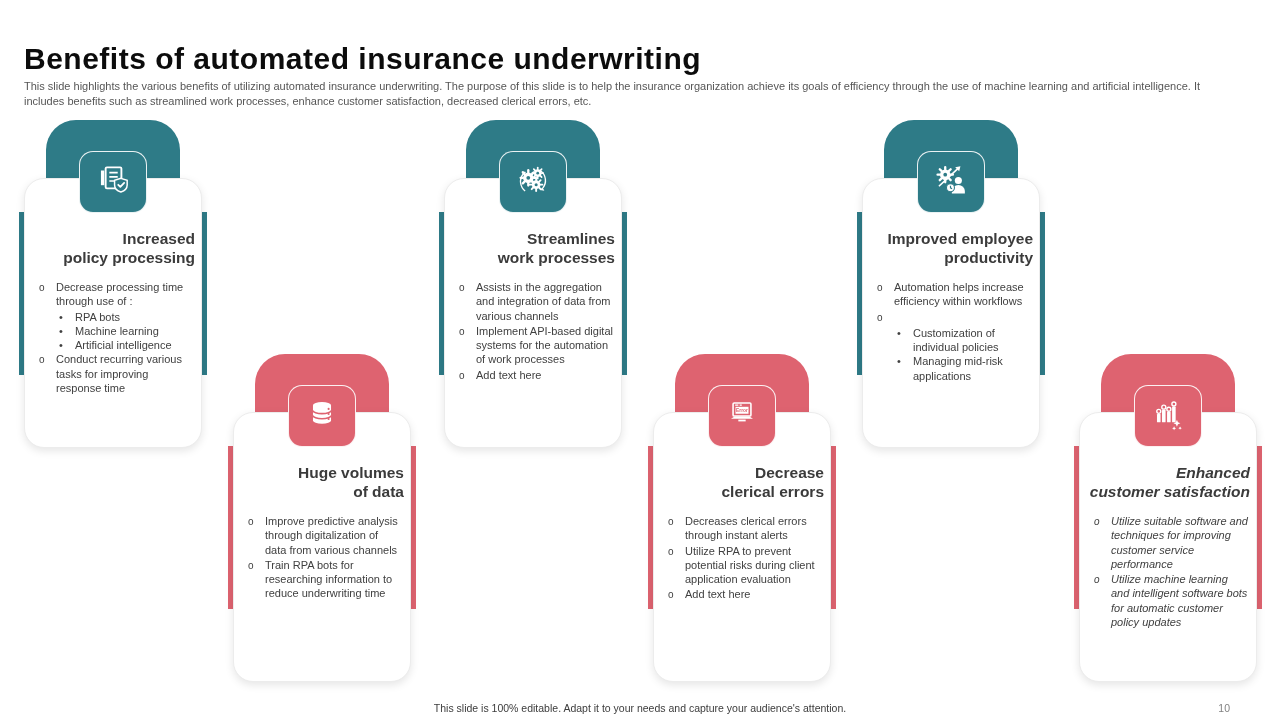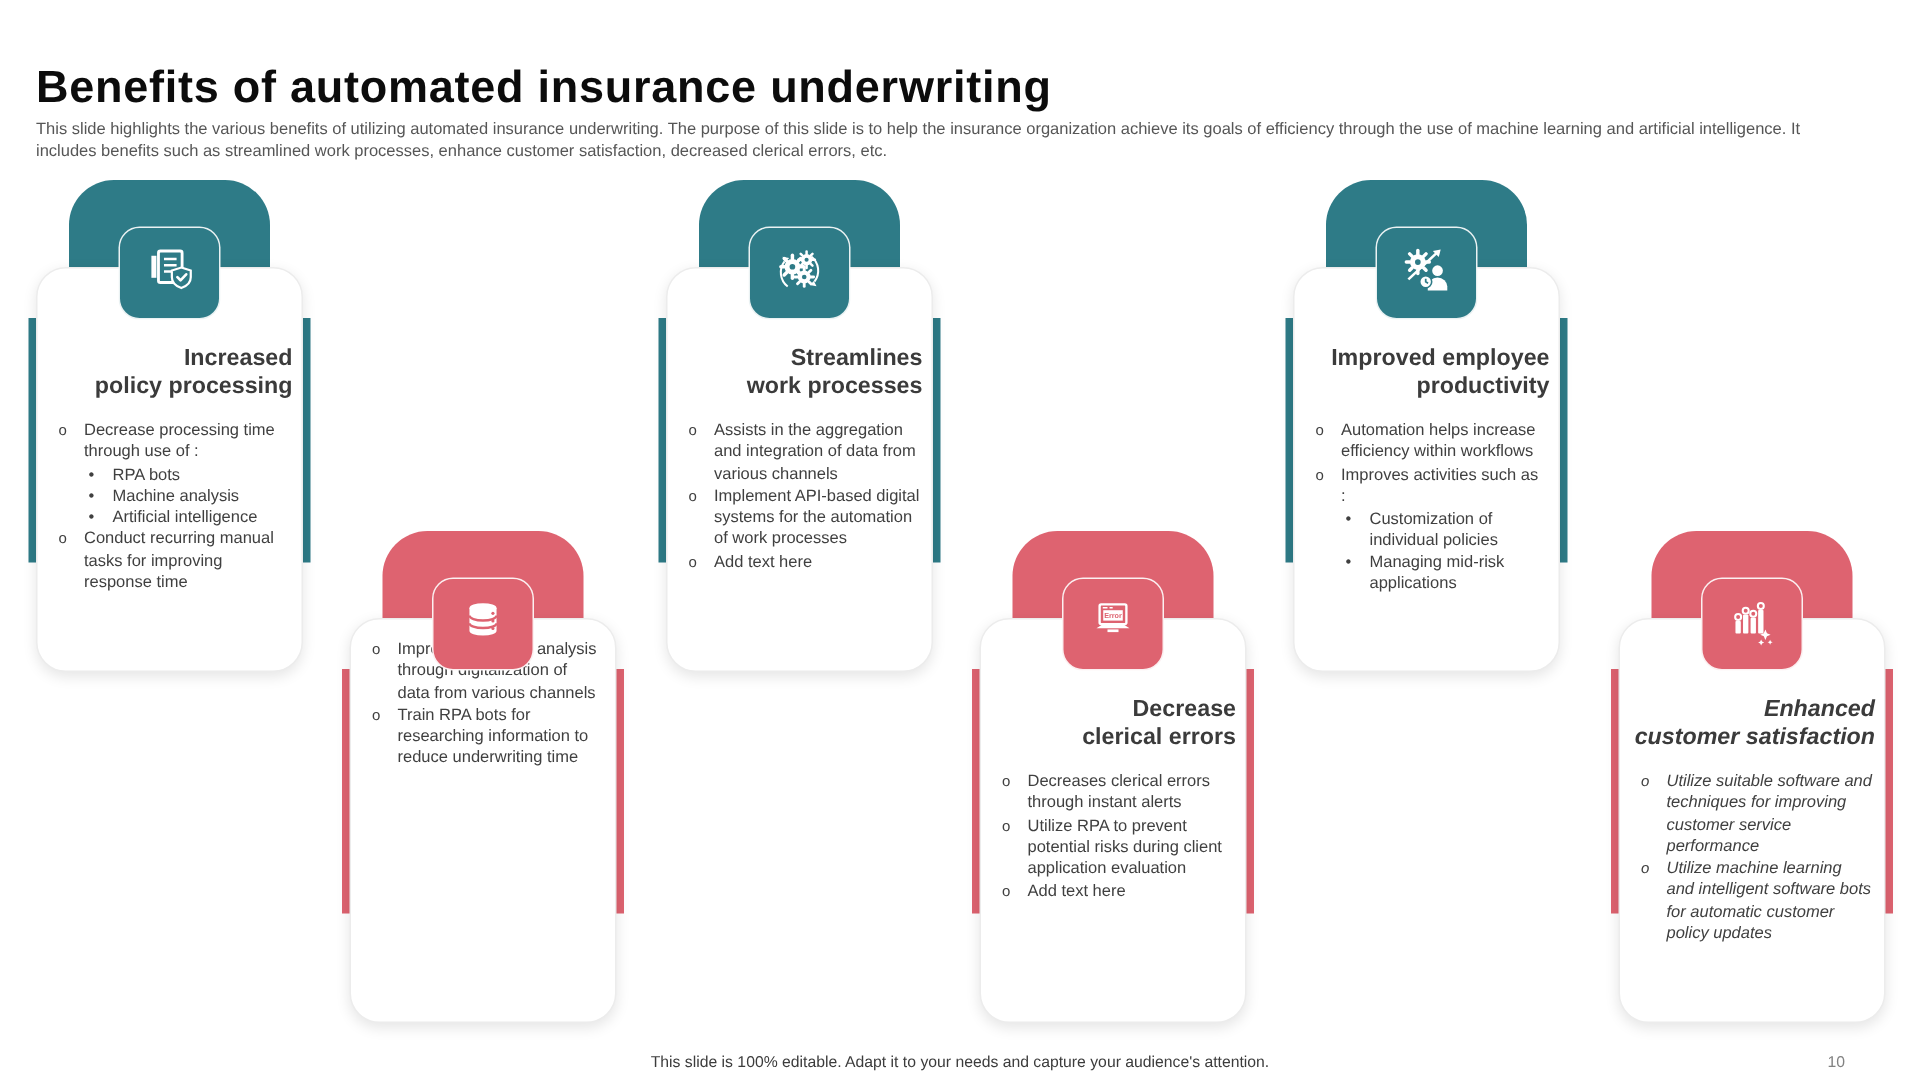--- a/index.html
+++ b/index.html
@@ -112,29 +112,29 @@
             <div class="bullet">
               <span class="m">o</span>
               <span class="t">Decrease processing time through use of :</span>
             </div>
             <div class="sub-bullet">
               <span class="m">•</span>
               <span class="t">RPA bots</span>
             </div>
             <div class="sub-bullet">
               <span class="m">•</span>
-              <span class="t">Machine analysis</span>
+              <span class="t">Machine learning</span>
             </div>
             <div class="sub-bullet">
               <span class="m">•</span>
               <span class="t">Artificial intelligence</span>
             </div>
             <div class="bullet">
               <span class="m">o</span>
-              <span class="t">Conduct recurring manual tasks for improving response time</span>
+              <span class="t">Conduct recurring various tasks for improving response time</span>
             </div>
           </div>
     </div>
     <div class="icon-tile"><span class="icon-slot"><svg viewBox="0 0 40 40">
     <rect x="13" y="7" width="15" height="20" rx="1.2" fill="none" stroke="#fff" stroke-width="1.8"></rect>
     <rect x="8.5" y="10" width="3.2" height="14" fill="#fff"></rect>
     <path d="M16.5 12 h8 M16.5 16 h8 M16.5 20 h5" stroke="#fff" stroke-width="1.6"></path>
     <path d="M27.5 17.5 l6 1.9 v4.3 c0 3.4 -2.4 5.6 -6 6.8 c-3.6 -1.2 -6 -3.4 -6 -6.8 v-4.3 z" fill="currentColor" stroke="#fff" stroke-width="1.4"></path>
     <path d="M25 23.6 l2 2 l3.6 -3.8" stroke="#fff" stroke-width="1.7" fill="none" stroke-linecap="round" stroke-linejoin="round"></path>
   </svg></span></div>
@@ -178,21 +178,20 @@
     <div class="card">
       <h3 class="card-title">Improved employee
 productivity</h3>
       <div class="bullets">
             <div class="bullet">
               <span class="m">o</span>
               <span class="t">Automation helps increase efficiency within workflows</span>
             </div>
             <div class="bullet">
               <span class="m">o</span>
-              <span class="t">Improves activities such as :</span>
             </div>
             <div class="sub-bullet">
               <span class="m">•</span>
               <span class="t">Customization of individual policies</span>
             </div>
             <div class="sub-bullet">
               <span class="m">•</span>
               <span class="t">Managing mid-risk applications</span>
             </div>
           </div>
@@ -205,20 +204,22 @@
     <path d="M20.8 32 v-2.4 a6.2 5.8 0 0 1 12.4 0 V32 z" fill="#fff"></path>
     <circle cx="19.5" cy="26.5" r="3.8" fill="#fff" stroke="currentColor" stroke-width="1"></circle>
     <path d="M19.5 24.6 v1.9 l1.5 .9" stroke="currentColor" stroke-width="1.1" fill="none"></path>
   </svg></span></div>
   </div>
       <div class="card-col red pos4 row-bottom">
     <div class="back-tab"></div>
     <div class="side-bar left"></div>
     <div class="side-bar right"></div>
     <div class="card">
+      <h3 class="card-title">Huge volumes
+of data</h3>
       <div class="bullets">
             <div class="bullet">
               <span class="m">o</span>
               <span class="t">Improve predictive analysis through digitalization of data from various channels</span>
             </div>
             <div class="bullet">
               <span class="m">o</span>
               <span class="t">Train RPA bots for researching information to reduce underwriting time</span>
             </div>
           </div>

